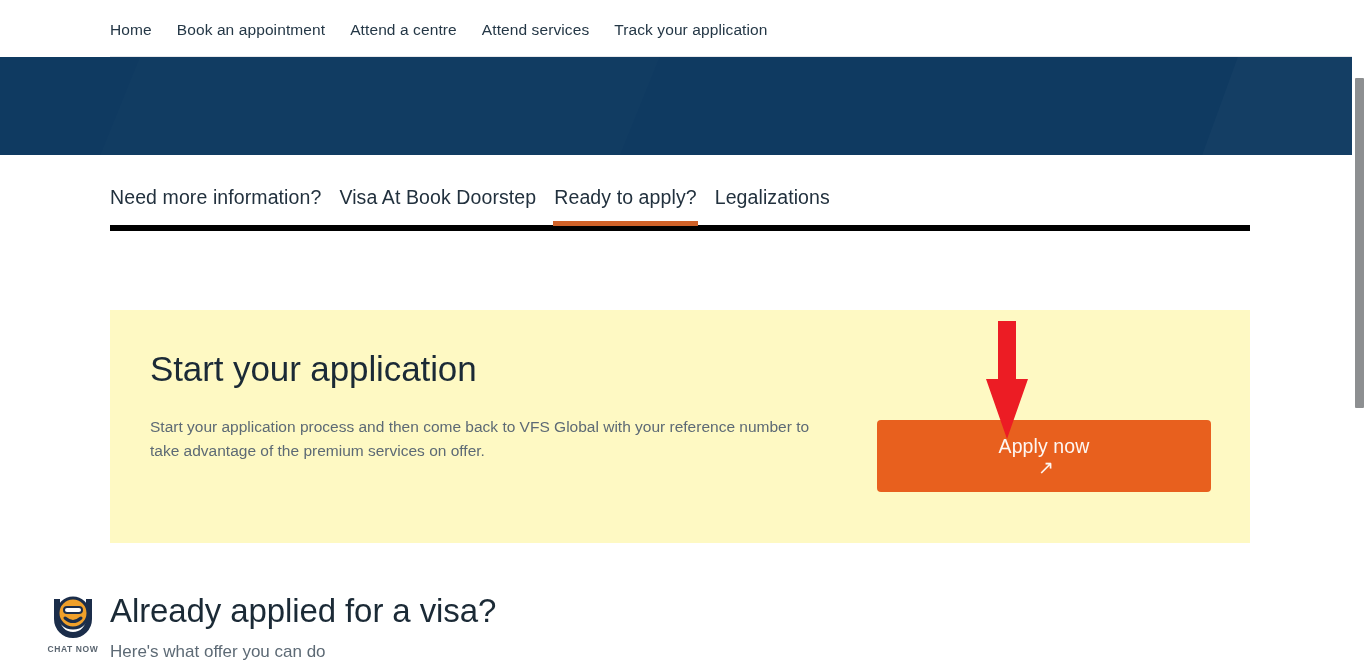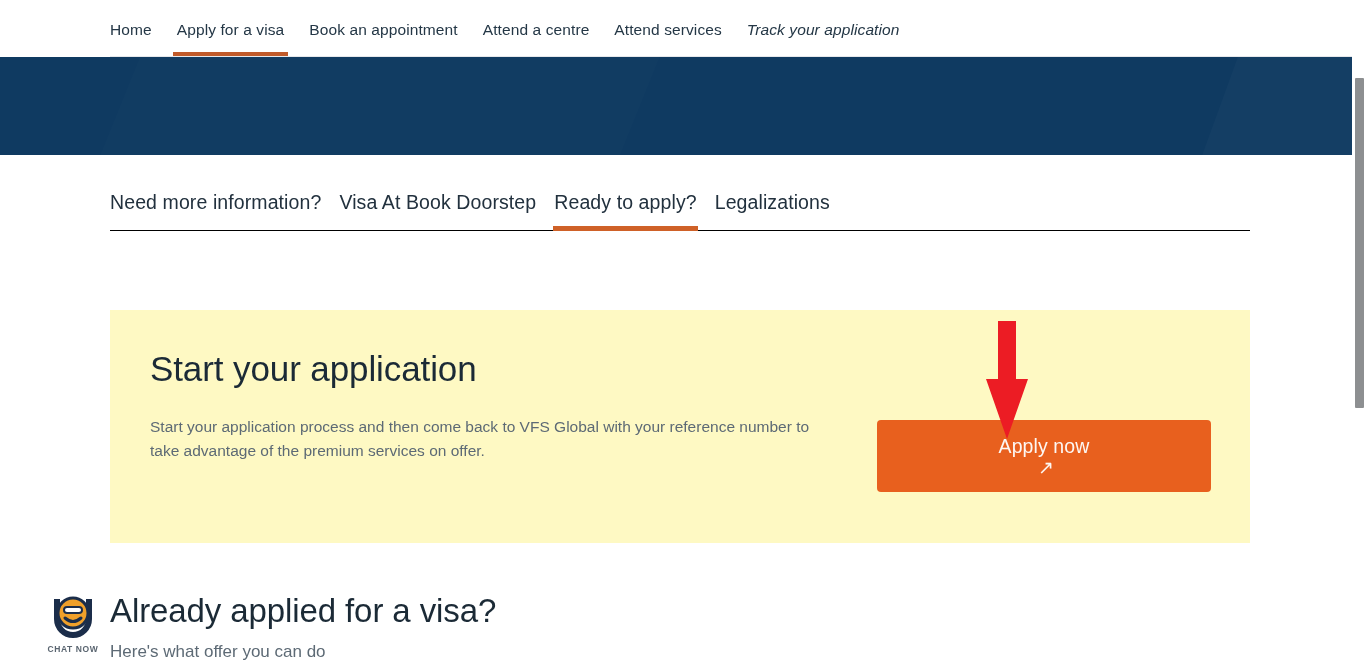--- a/index.html
+++ b/index.html
@@ -52,21 +52,21 @@
   .nav-item {
     position: relative;
     font-size: 15.5px;
     color: #243746;
     padding: 0 0 17px 0;
     margin-right: 25px;
     white-space: nowrap;
     cursor: pointer;
     letter-spacing: 0.1px;
   }
-  .nav-item:last-child { margin-right: 0; font-style: italic; }
+  .nav-item:last-child { margin-right: 0; }
 
   .nav-item.active::after {
     content: "";
     position: absolute;
     left: -4px;
     right: -4px;
     bottom: 0;
     height: 4px;
     background: #c05a2a;
   }
@@ -102,21 +102,21 @@
   }
 
   
   .subnav {
     position: absolute;
     top: 176px;
     left: 110px;
     width: 1140px;
     display: flex;
     align-items: flex-end;
-    border-bottom: 1px solid #000000;
+    border-bottom: 6px solid #000000;
     height: 55px;
   }
 
   .subnav-item {
     position: relative;
     font-size: 19.5px;
     color: #22313e;
     padding-bottom: 16px;
     margin-right: 18px;
     white-space: nowrap;
@@ -264,21 +264,20 @@
   }
 </style>
 </head>
 <body>
 
 <div class="top-rule"></div>
 
 <nav class="primary-nav">
   <div class="primary-nav-inner">
     <div class="nav-item">Home</div>
-    <div class="nav-item active">Apply for a visa</div>
     <div class="nav-item">Book an appointment</div>
     <div class="nav-item">Attend a centre</div>
     <div class="nav-item">Attend services</div>
     <div class="nav-item">Track your application</div>
   </div>
 </nav>
 
 <div class="hero">
   <div class="hero-shape-2"></div>
 </div>

